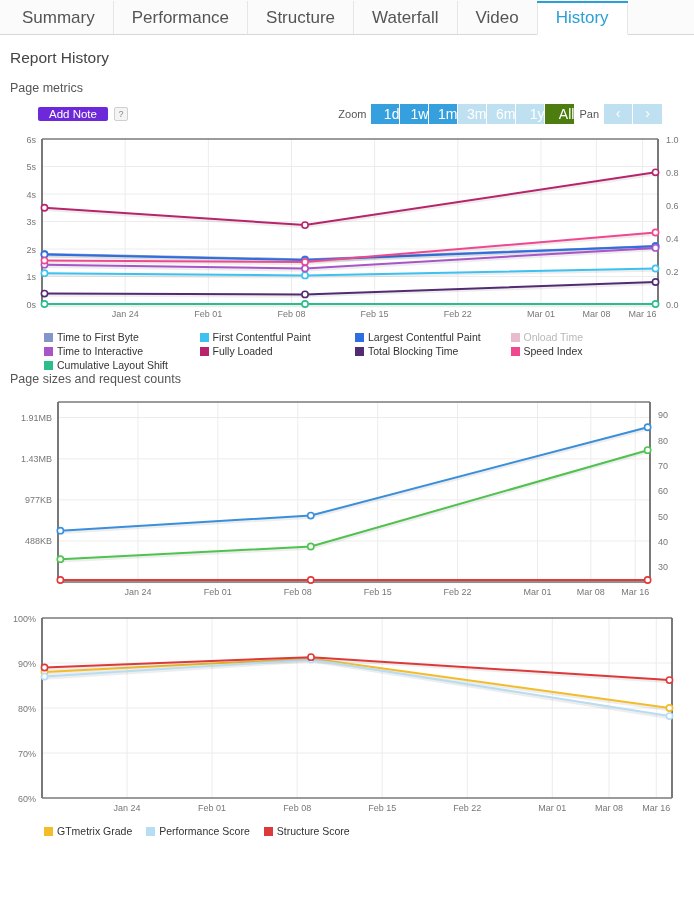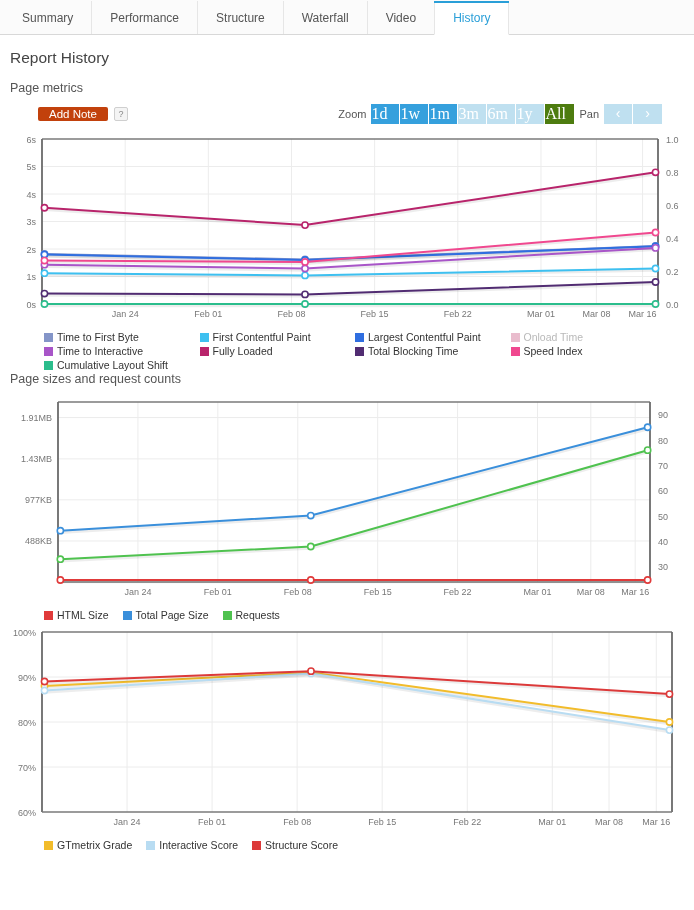--- a/index.html
+++ b/index.html
@@ -18,21 +18,21 @@
     display:flex;
     align-items:flex-end;
     height:35px;
     border-bottom:1px solid #d8d8d8;
     background:#fbfbfb;
     padding-left:4px;
   }
   .tab {
     position:relative;
     padding:9px 18px 8px 18px;
-    font-size:12px;
+    font-size:17px;
     color:#555;
     background:#fbfbfb;
     border-left:1px solid #e6e6e6;
     line-height:16px;
     cursor:pointer;
     white-space:nowrap;
   }
   .tab:first-child { border-left:none; }
   .tab.active {
     color:#2a9fd8;
@@ -67,21 +67,21 @@
   
   .chart-toolbar {
     display:flex;
     align-items:center;
     height:22px;
     margin:0 0 6px 0;
     padding-left:30px;
     padding-right:24px;
   }
   .btn-add-note {
-    background:#c2410c;
+    background:#6d28d9;
     color:#fff;
     border:none;
     border-radius:2px;
     font-size:11.5px;
     font-family:"Liberation Sans", sans-serif;
     padding:0 11px;
     cursor:pointer;
     line-height:14px;
   }
   .btn-help {
@@ -100,27 +100,26 @@
     margin-left:auto;
     display:flex;
     align-items:center;
     font-size:11px;
   }
   .zoom-label, .pan-label { color:#555; margin:0 5px; font-size:11px; }
   .rbtn {
     width:29px;
     height:20px;
     line-height:20px;
-    text-align:left;
-    font-size:16px;
+    text-align:right;
+    font-size:14px;
     color:#ffffff;
     background:#bfe0f0;
     border-right:1px solid #ffffff;
     cursor:pointer;
-    font-family:Liberation Serif, serif;
   }
   .rbtn.mid { background:#35a0dd; }
   .rbtn.sel { background:#4d7c0f; }
   .rbtn:last-child { border-right:none; }
   .pbtn {
     width:29px; height:20px; line-height:18px;
     text-align:center; font-size:14px;
     color:#ffffff; background:#bfe0f0;
     border-right:1px solid #ffffff;
     cursor:pointer;
@@ -372,34 +371,20 @@
         <circle cx="302.784" cy="121.55140186915888" r="3.1" fill="#ffffff" stroke="#3a8fdb" stroke-width="1.6"></circle>
         <circle cx="639.632" cy="33.2336448598131" r="3.1" fill="#ffffff" stroke="#3a8fdb" stroke-width="1.6"></circle>
         <path d="M52.37 165.18 L302.78 152.51 L639.63 56.17" fill="none" stroke="#000" stroke-opacity="0.07" stroke-width="3.2" transform="translate(0,1.6)"></path>
         <path d="M52.37 165.18 L302.78 152.51 L639.63 56.17" fill="none" stroke="#4fc24f" stroke-width="2" stroke-linejoin="round" stroke-linecap="round"></path>
         <circle cx="52.368" cy="165.1830985915493" r="3.1" fill="#ffffff" stroke="#4fc24f" stroke-width="1.6"></circle>
         <circle cx="302.784" cy="152.50704225352112" r="3.1" fill="#ffffff" stroke="#4fc24f" stroke-width="1.6"></circle>
         <circle cx="639.632" cy="56.16901408450704" r="3.1" fill="#ffffff" stroke="#4fc24f" stroke-width="1.6"></circle>
       </svg>
   </div>
 
-  <div class="legend simple" id="legend-page-sizes">
-      <div class="lg-item">
-        <span class="lg-sw" style="background: rgb(224, 58, 58);"></span>
-        <span>HTML Size</span>
-      </div>
-      <div class="lg-item">
-        <span class="lg-sw" style="background: rgb(58, 143, 219);"></span>
-        <span>Total Page Size</span>
-      </div>
-      <div class="lg-item">
-        <span class="lg-sw" style="background: rgb(79, 194, 79);"></span>
-        <span>Requests</span>
-      </div>
-    </div>
 
 
   <div class="chart-block">
     <svg class="chart-svg" id="svg-page-scores" width="678" height="212" viewBox="0 0 678 212">
         <rect x="34" y="10" width="630" height="180" fill="#ffffff"></rect>
         <text x="28" y="193.5" text-anchor="end" font-size="9" fill="#777" font-family="&quot;Liberation Sans&quot;, sans-serif">60%</text>
         <line x1="34" y1="145" x2="664" y2="145" stroke="#ececec" stroke-width="1"></line>
         <text x="28" y="148.5" text-anchor="end" font-size="9" fill="#777" font-family="&quot;Liberation Sans&quot;, sans-serif">70%</text>
         <line x1="34" y1="100" x2="664" y2="100" stroke="#ececec" stroke-width="1"></line>
         <text x="28" y="103.5" text-anchor="end" font-size="9" fill="#777" font-family="&quot;Liberation Sans&quot;, sans-serif">80%</text>
@@ -444,21 +429,21 @@
       </svg>
   </div>
 
   <div class="legend simple" id="legend-page-scores">
       <div class="lg-item">
         <span class="lg-sw" style="background: rgb(242, 188, 43);"></span>
         <span>GTmetrix Grade</span>
       </div>
       <div class="lg-item">
         <span class="lg-sw" style="background: rgb(184, 220, 242);"></span>
-        <span>Interactive Score</span>
+        <span>Performance Score</span>
       </div>
       <div class="lg-item">
         <span class="lg-sw" style="background: rgb(220, 58, 58);"></span>
         <span>Structure Score</span>
       </div>
     </div>
 
 </div>
 
 </body></html>

